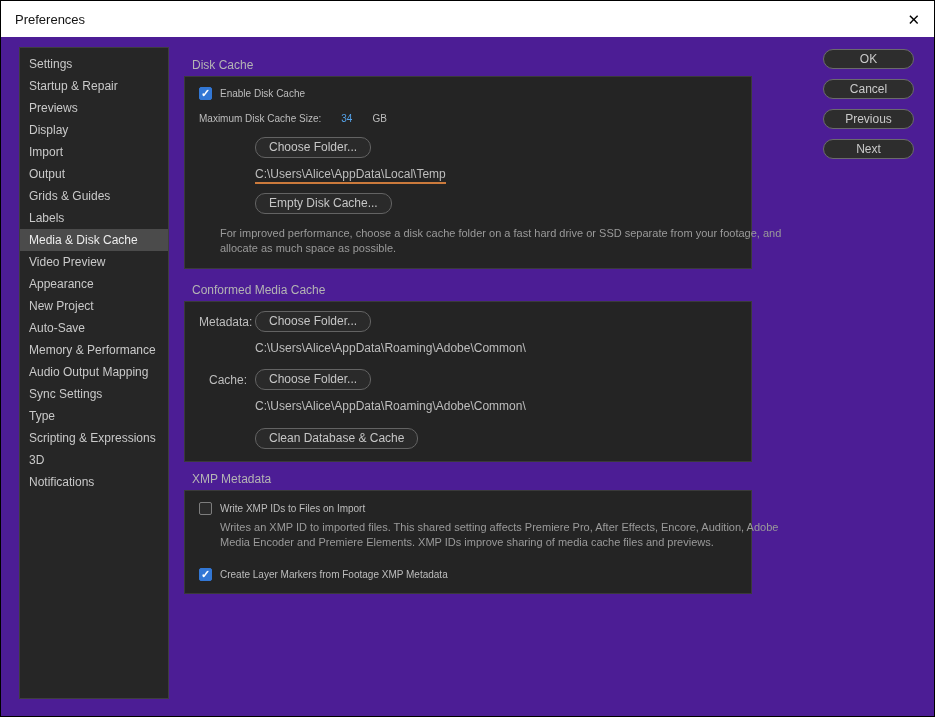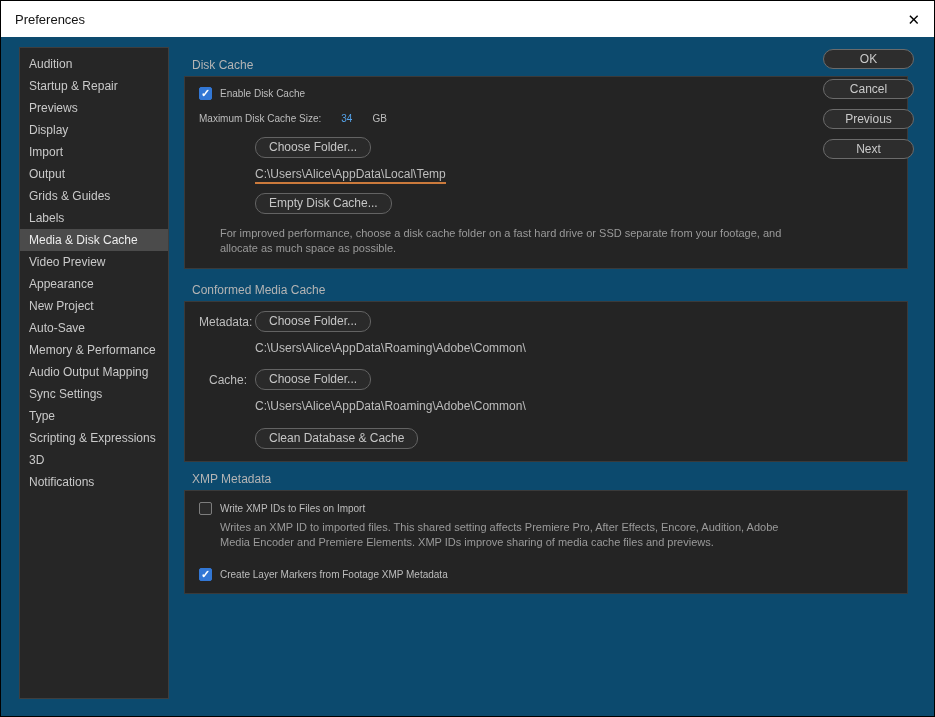--- a/index.html
+++ b/index.html
@@ -1,29 +1,29 @@
 <!DOCTYPE html>
 <html><head>
 <meta charset="utf-8">
 <style>
   * { margin:0; padding:0; box-sizing:border-box; }
   html,body { width:935px; height:717px; }
   body { font-family:"Liberation Sans", sans-serif; background:#141414; }
 
-  .window { position:relative; width:935px; height:717px; background:#0c4a6e; border:1px solid #000; overflow:hidden; }
+  .window { position:relative; width:935px; height:717px; background:#4c1d95; border:1px solid #000; overflow:hidden; }
 
   .titlebar { height:36px; background:#ffffff; display:flex; align-items:center; justify-content:space-between; padding:0 14px; }
   .titlebar .title { font-size:13px; color:#141414; }
   .titlebar .close { font-size:15px; color:#000; line-height:1; cursor:default; }
 
   .sidebar { position:absolute; left:18px; top:46px; width:150px; height:652px; background:#262626; border:1px solid #3e3e3e; padding-top:5px; }
   .side-item { height:22px; line-height:22px; padding-left:9px; font-size:12px; color:#c9c9c9; white-space:nowrap; cursor:default; }
   .side-item.selected { background:#4b4b4b; color:#ececec; }
 
-  .content { position:absolute; left:183px; top:46px; width:724px; }
+  .content { position:absolute; left:183px; top:46px; width:568px; }
   .section-title { font-size:12px; color:#b4b4b4; line-height:13px; margin:0 0 4px 8px; }
   .sec1 { margin-top:12px; }
   .sec2 { margin-top:15px; }
   .sec3 { margin-top:11px; }
   .groupbox { border:1px solid #3a3a3a; background:#242424; padding-bottom:12px; }
 
   .check-row { display:flex; align-items:center; gap:8px; font-size:12px; color:#bdbdbd; }
   .checkbox { width:13px; height:13px; border-radius:2px; background:#2b2b2b; border:1px solid #7d7d7d; position:relative; flex:none; }
   .checkbox.checked { background:#3277d5; border-color:#3277d5; }
   .checkbox.checked::after { content:"✓"; position:absolute; left:1px; top:-1px; font-size:11px; font-weight:bold; color:#fff; }
@@ -62,21 +62,21 @@
 <body>
 
 <div class="window">
 
   <div class="titlebar">
     <span class="title">Preferences</span>
     <span class="close">✕</span>
   </div>
 
   <div class="sidebar">
-    <div class="side-item">Audition</div>
+    <div class="side-item">Settings</div>
     <div class="side-item">Startup &amp; Repair</div>
     <div class="side-item">Previews</div>
     <div class="side-item">Display</div>
     <div class="side-item">Import</div>
     <div class="side-item">Output</div>
     <div class="side-item">Grids &amp; Guides</div>
     <div class="side-item">Labels</div>
     <div class="side-item selected">Media &amp; Disk Cache</div>
     <div class="side-item">Video Preview</div>
     <div class="side-item">Appearance</div>

